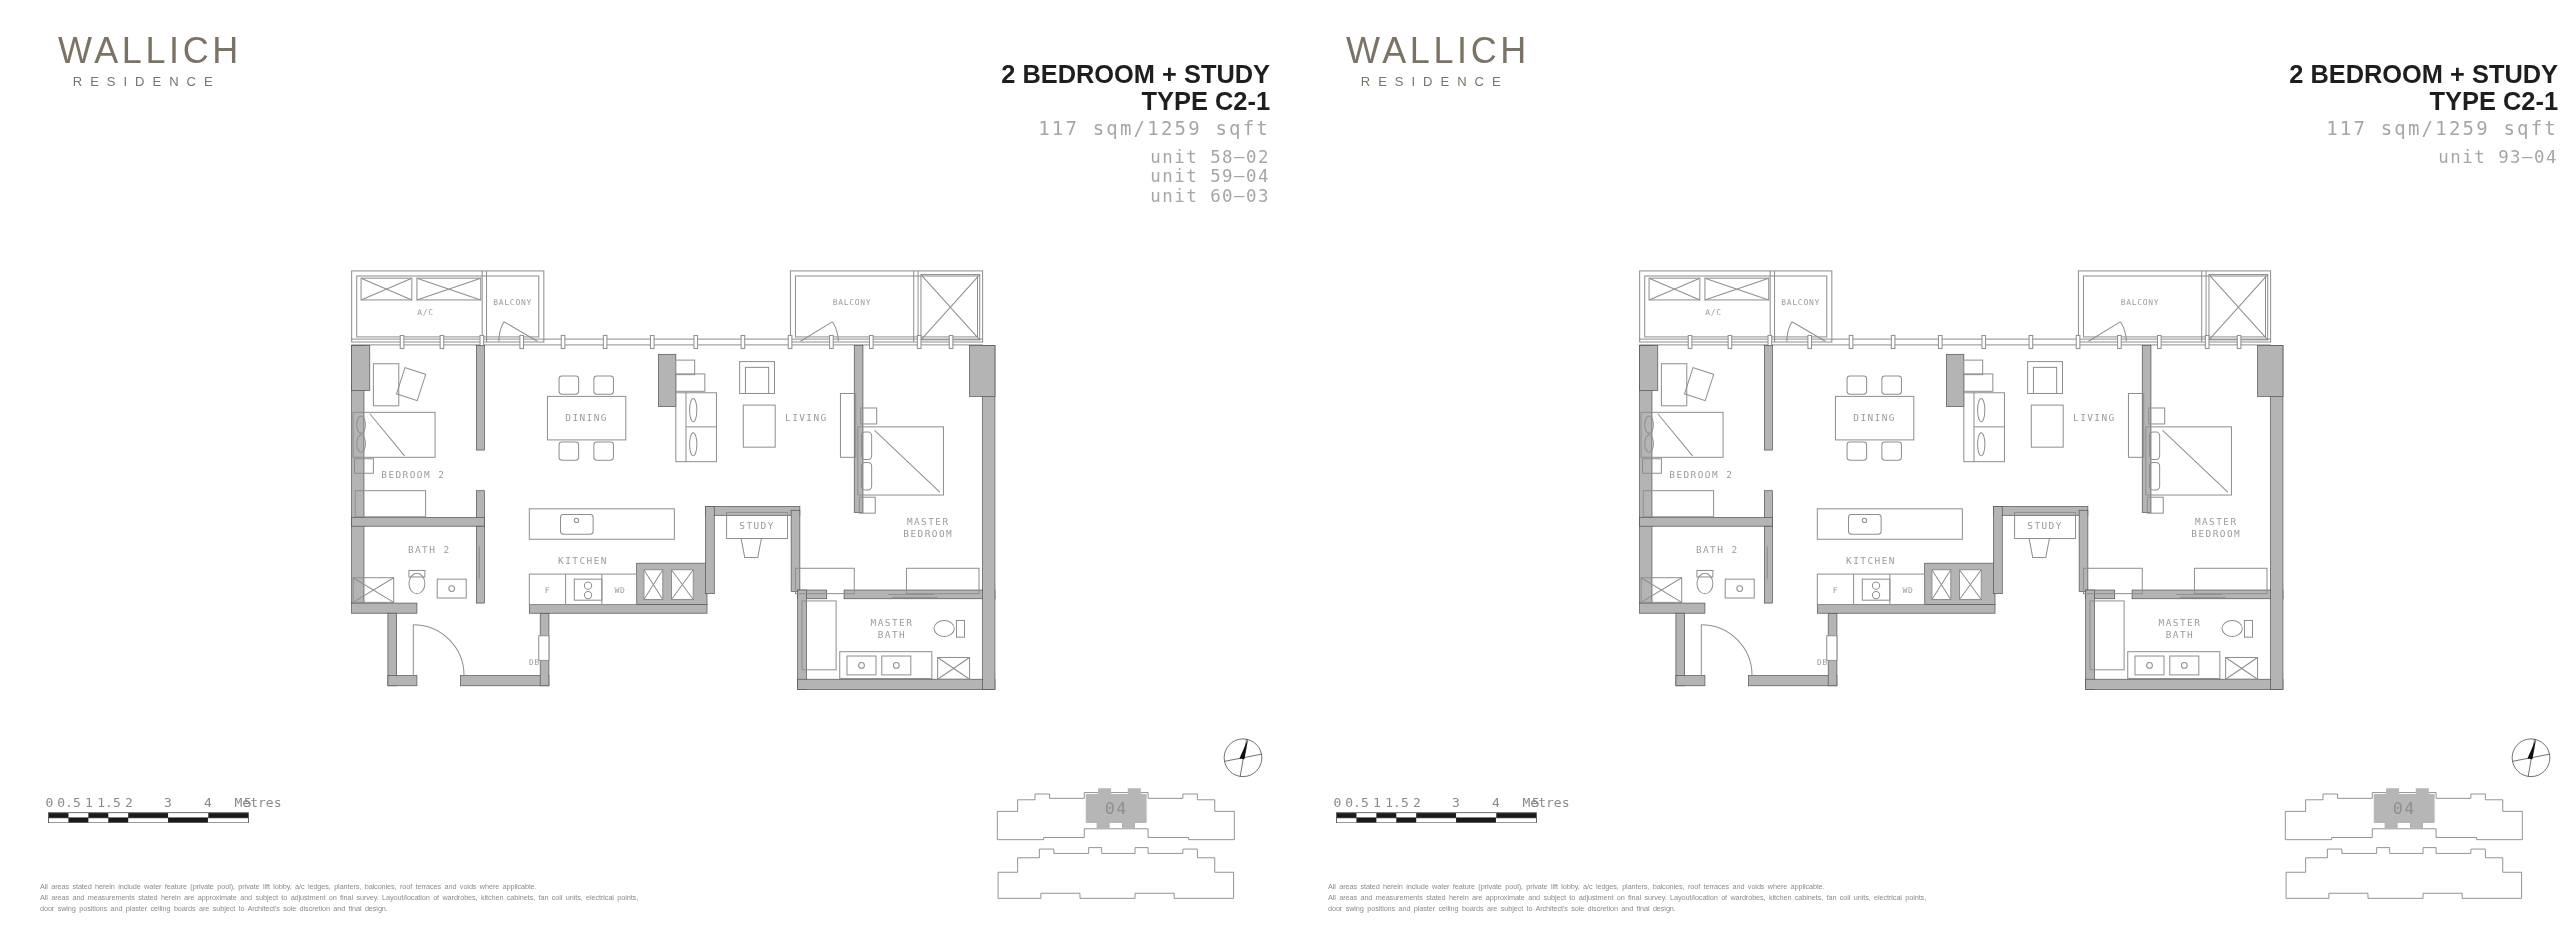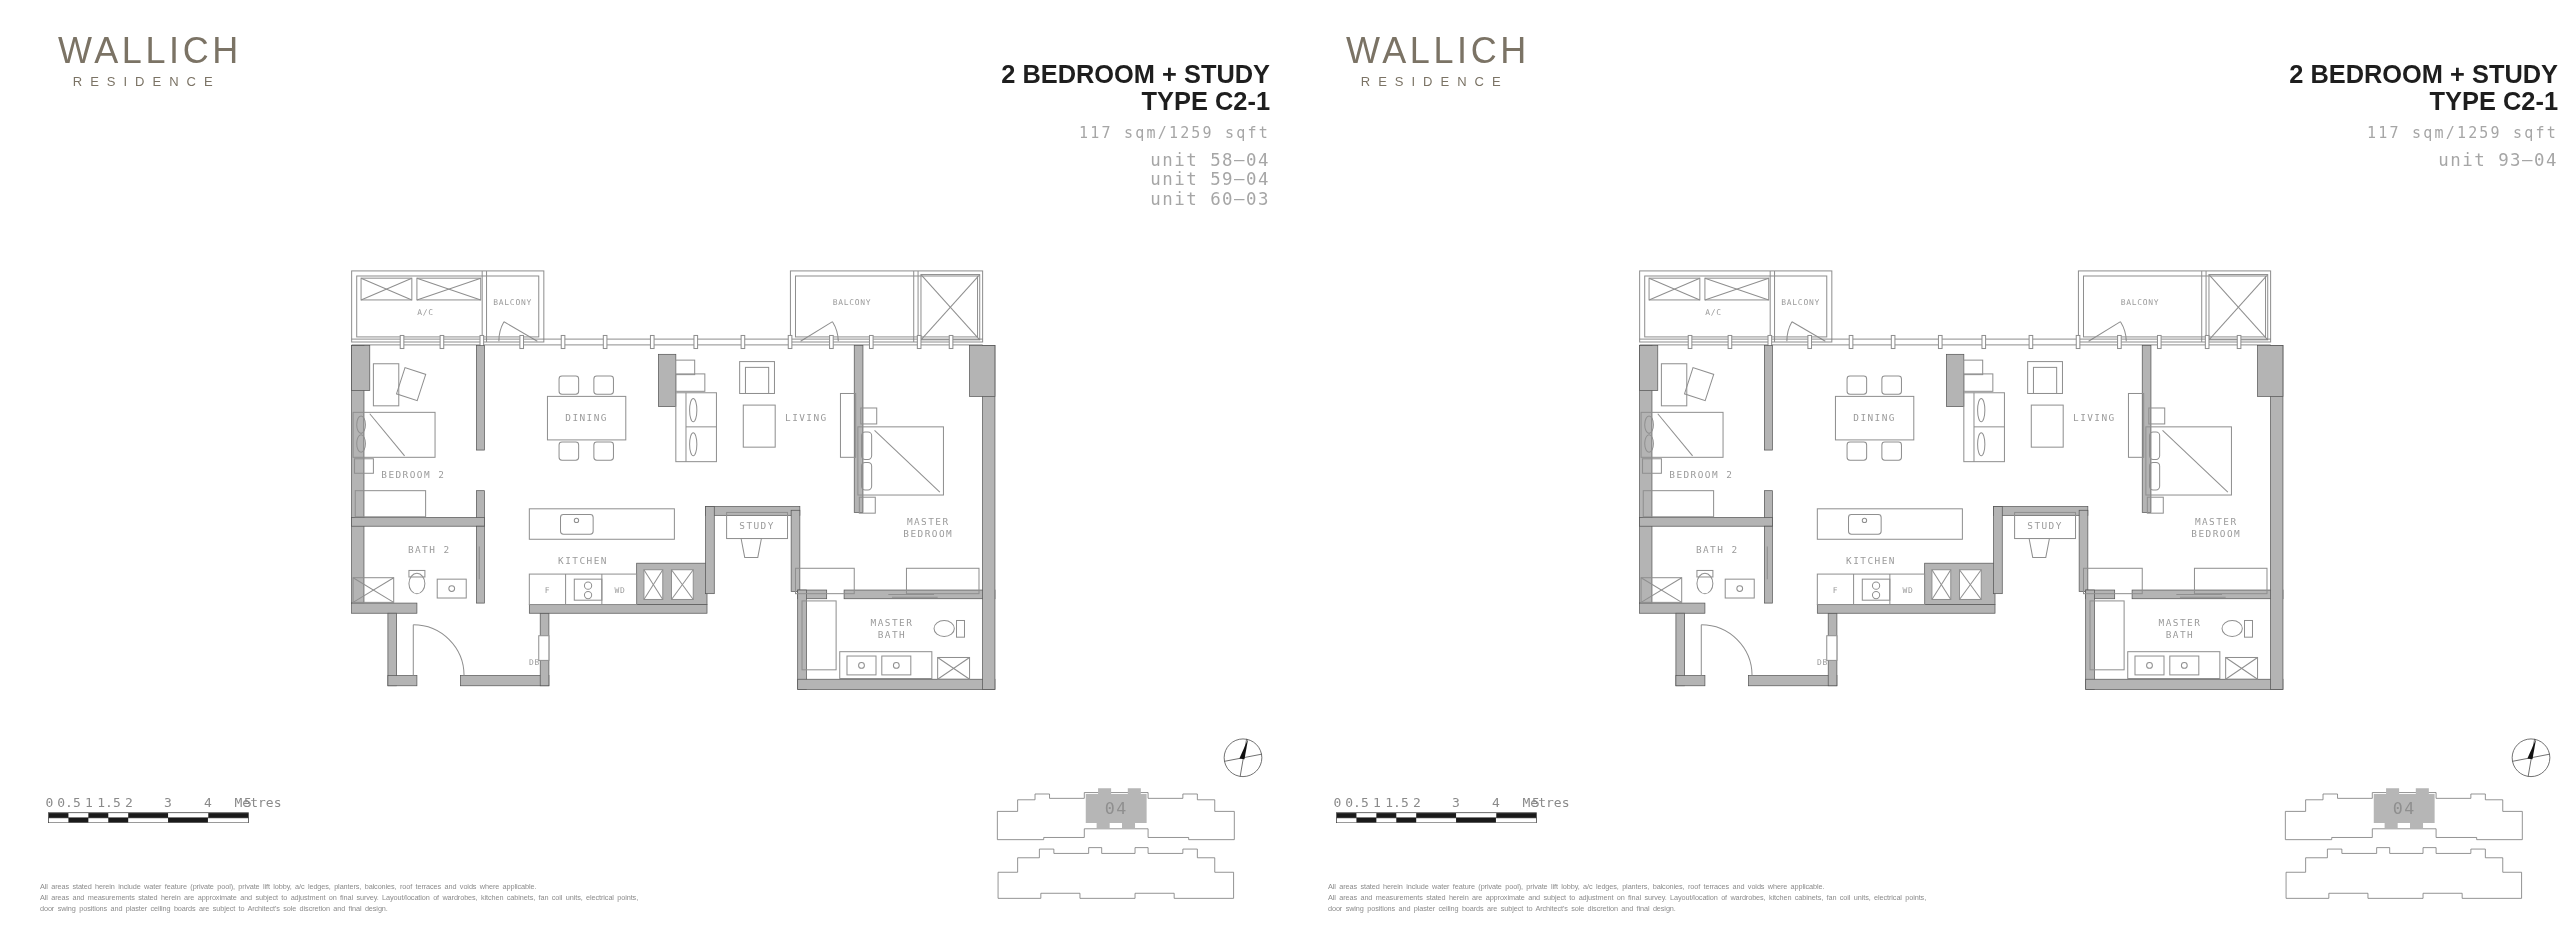--- a/index.html
+++ b/index.html
@@ -9,21 +9,21 @@
   .panel.p0{left:0;} .panel.p1{left:1288px;}
 
   
   .logo{position:absolute;left:58px;top:32px;width:173px;text-align:center;color:#7b7365;}
   .logo-main{font-size:36px;letter-spacing:3.6px;font-weight:400;line-height:38px;}
   .logo-sub{font-size:13px;letter-spacing:8px;margin-top:4.4px;padding-left:4.4px;}
 
   
   .titleblock{position:absolute;top:61px;right:18px;text-align:right;}
   .title{font-weight:700;font-size:25.4px;line-height:27px;color:#1e1e1e;text-align:right;}
-  .area{margin-top:9px;font-family:"DejaVu Sans Mono",monospace;font-size:15px;
+  .area{margin-top:2px;font-family:"DejaVu Sans Mono",monospace;font-size:19px;
         color:#a6a6a6;letter-spacing:2.2px;}
   .units{margin-top:8.7px;font-family:"DejaVu Sans Mono",monospace;font-size:17.4px;
         color:#a6a6a6;letter-spacing:1.5px;line-height:19.6px;}
 
   
   .planwrap{position:absolute;left:319px;top:260px;width:689px;height:457px;}
   .planwrap svg{width:100%;height:100%;}
   .wall{fill:#b4b4b4;stroke:#565656;stroke-width:1;}
   .thin{fill:none;stroke:#8f8f8f;stroke-width:1.4;}
   .thinw{fill:#ffffff;stroke:#8f8f8f;stroke-width:1.4;}
@@ -64,21 +64,21 @@
       <div class="logo-main">WALLICH</div>
       <div class="logo-sub">RESIDENCE</div>
     </div>
     <div class="titleblock">
       <div class="title">
         <div>2 BEDROOM + STUDY</div>
         <div>TYPE C2-1</div>
       </div>
       <div class="area">117 sqm/1259 sqft</div>
       <div class="units">
-        <div>unit 58—04</div>
+        <div>unit 58—02</div>
         <div>unit 59—04</div>
         <div>unit 60—03</div>
       </div>
     </div>
     <div class="planwrap">
 <svg viewBox="0 0 950 630">
   <defs>
     <pattern id="wrd" width="14" height="36" patternUnits="userSpaceOnUse">
       <path d="M3 0V36 M8 0V36 M13 0 L3 36" stroke="#9b9b9b" stroke-width="1" fill="none"></path>
     </pattern>

